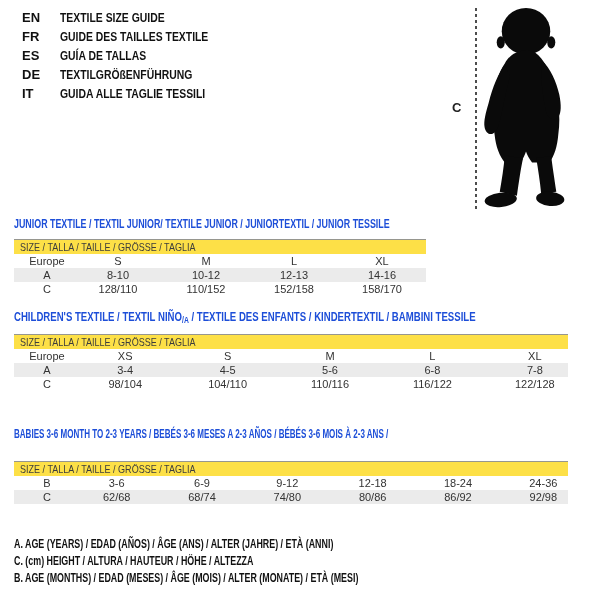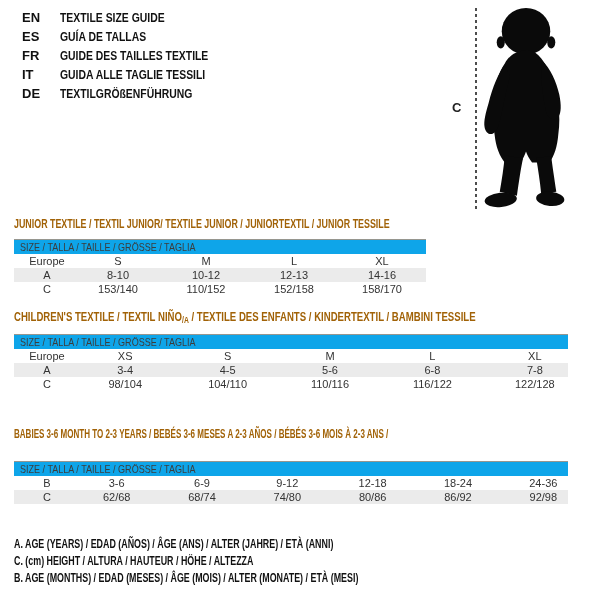--- a/index.html
+++ b/index.html
@@ -21,59 +21,59 @@
 
   
   .dash-line{
     position:absolute;left:475px;top:8px;width:2px;height:204px;
     background:repeating-linear-gradient(to bottom,#4d4d4d 0 3px,transparent 3px 6px);
   }
   .measure-c{position:absolute;left:452px;top:100px;font-size:13px;font-weight:bold;color:#222;}
   .baby-svg{position:absolute;left:480px;top:8px;width:92px;height:202px;}
 
   
-  .sec-title{position:absolute;left:14px;font-weight:bold;font-size:12px;color:#a16207;line-height:14px;white-space:nowrap;}
+  .sec-title{position:absolute;left:14px;font-weight:bold;font-size:12px;color:#1d4ed8;line-height:14px;white-space:nowrap;}
   .sec-title .subsc{font-size:8.5px;vertical-align:-2px;}
   .two-line{line-height:16px;}
 
   
   .tbl{position:absolute;left:14px;font-size:11px;color:#333;}
   .tr{display:flex;height:14px;line-height:14px;align-items:stretch;}
   .tr.band{
-    height:15px;line-height:14px;background:#0ea5e9;color:#3c3c3c;
+    height:15px;line-height:14px;background:#fde047;color:#3c3c3c;
     border-top:1px solid #96968f;box-sizing:border-box;padding-left:6px;
   }
   .tr.shaded{background:#ebebeb;}
   .td{flex:1;text-align:center;}
   .td.lab{flex:0 0 60px;text-align:center;padding-left:6px;box-sizing:border-box;}
 
   
   .legend{position:absolute;left:14px;top:536px;}
   .legend-line{height:17px;line-height:17px;font-weight:bold;font-size:12px;color:#111;white-space:nowrap;}
 </style>
 </head>
 <body>
 
 <div class="canvas">
 
   <div class="lang-list">
     <div class="lang-row">
       <span class="lang-code">EN</span><span class="sx sx80">TEXTILE SIZE GUIDE</span>
     </div>
     <div class="lang-row">
+      <span class="lang-code">FR</span><span class="sx sx80">GUIDE DES TAILLES TEXTILE</span>
+    </div>
+    <div class="lang-row">
       <span class="lang-code">ES</span><span class="sx sx80">GUÍA DE TALLAS</span>
     </div>
     <div class="lang-row">
-      <span class="lang-code">FR</span><span class="sx sx80">GUIDE DES TAILLES TEXTILE</span>
+      <span class="lang-code">DE</span><span class="sx sx80">TEXTILGRÖßENFÜHRUNG</span>
     </div>
     <div class="lang-row">
       <span class="lang-code">IT</span><span class="sx sx80">GUIDA ALLE TAGLIE TESSILI</span>
-    </div>
-    <div class="lang-row">
-      <span class="lang-code">DE</span><span class="sx sx80">TEXTILGRÖßENFÜHRUNG</span>
     </div>
   </div>
 
   <div class="measure-c">C</div>
   <div class="dash-line"></div>
   <svg class="baby-svg" viewBox="0 0 90 200" aria-hidden="true">
     <g fill="#0a0a0a">
       <ellipse cx="45" cy="23" rx="24" ry="23"></ellipse>
       <ellipse cx="20" cy="34" rx="4" ry="6"></ellipse>
       <ellipse cx="70" cy="34" rx="4" ry="6"></ellipse>
@@ -103,21 +103,21 @@
     </div>
     <div class="tr shaded">
       <div class="td lab">A</div>
       <div class="td">8-10</div>
       <div class="td">10-12</div>
       <div class="td">12-13</div>
       <div class="td">14-16</div>
     </div>
     <div class="tr">
       <div class="td lab">C</div>
-      <div class="td">153/140</div>
+      <div class="td">128/110</div>
       <div class="td">110/152</div>
       <div class="td">152/158</div>
       <div class="td">158/170</div>
     </div>
   </div>
 
   <div class="sec-title" style="top:310px">
     <span class="sx sx80"><span>CHILDREN'S TEXTILE / TEXTIL NIÑO</span><span class="subsc">/A</span><span> / TEXTILE DES ENFANTS / KINDERTEXTIL / BAMBINI TESSILE</span></span>
   </div>
   <div class="tbl" style="top:334px;width:572px">

